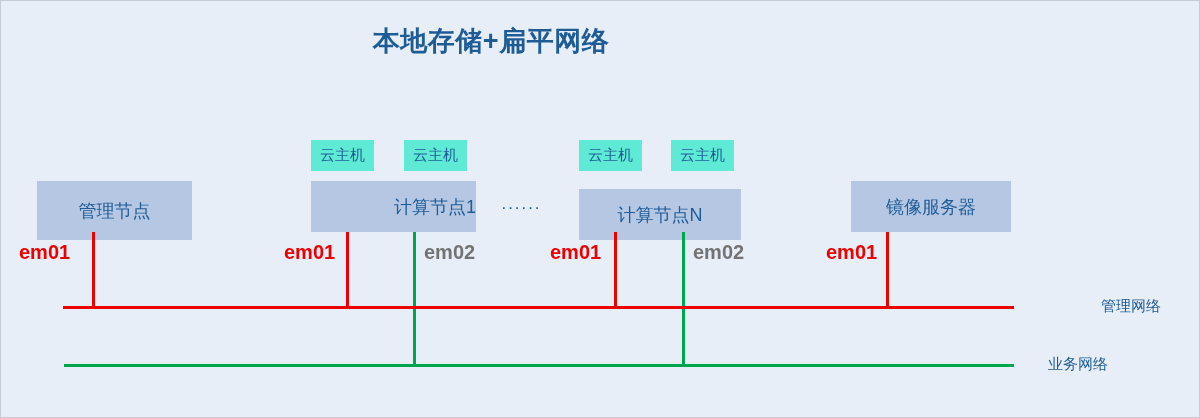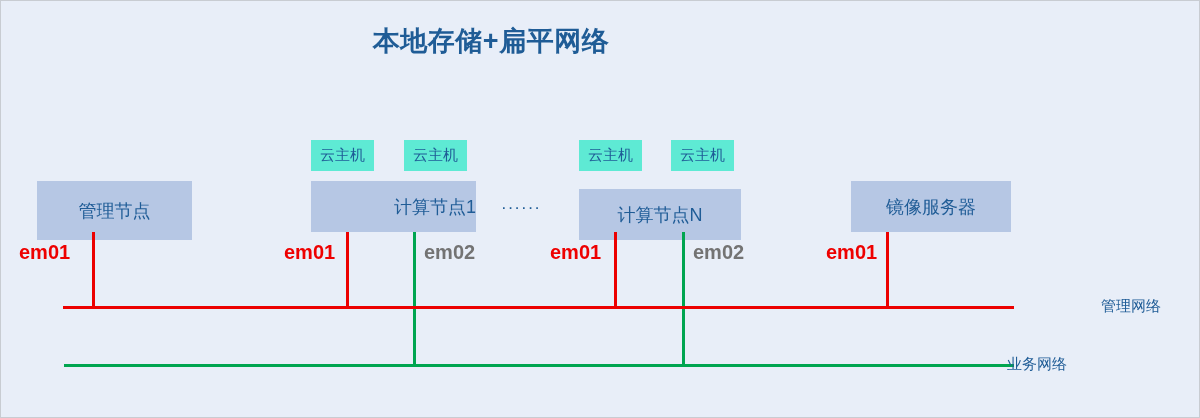--- a/index.html
+++ b/index.html
@@ -147,15 +147,15 @@
   <div class="bus biz" style="left:63px; top:363px; width:950px;"></div>
 
   <div class="iface mgmt" style="left:18px;  top:240px;">em01</div>
   <div class="iface mgmt" style="left:283px; top:240px;">em01</div>
   <div class="iface biz" style="left:423px; top:240px;">em02</div>
   <div class="iface mgmt" style="left:549px; top:240px;">em01</div>
   <div class="iface biz" style="left:692px; top:240px;">em02</div>
   <div class="iface mgmt" style="left:825px; top:240px;">em01</div>
 
   <div class="busname" style="left:1100px; top:296px;">管理网络</div>
-  <div class="busname" style="left:1006px; top:354px;">业务网络</div>
+  <div class="busname" style="left:1047px; top:354px;">业务网络</div>
 
 </div>
 
 </body></html>

